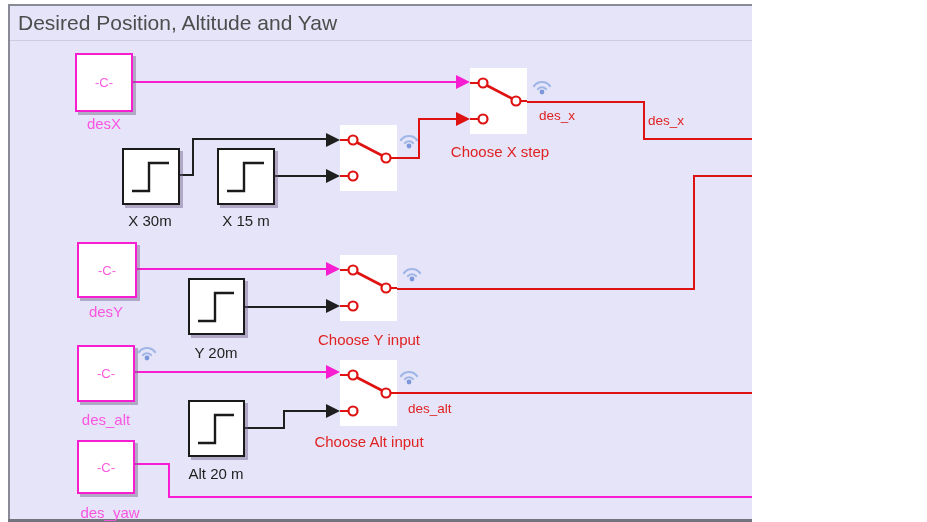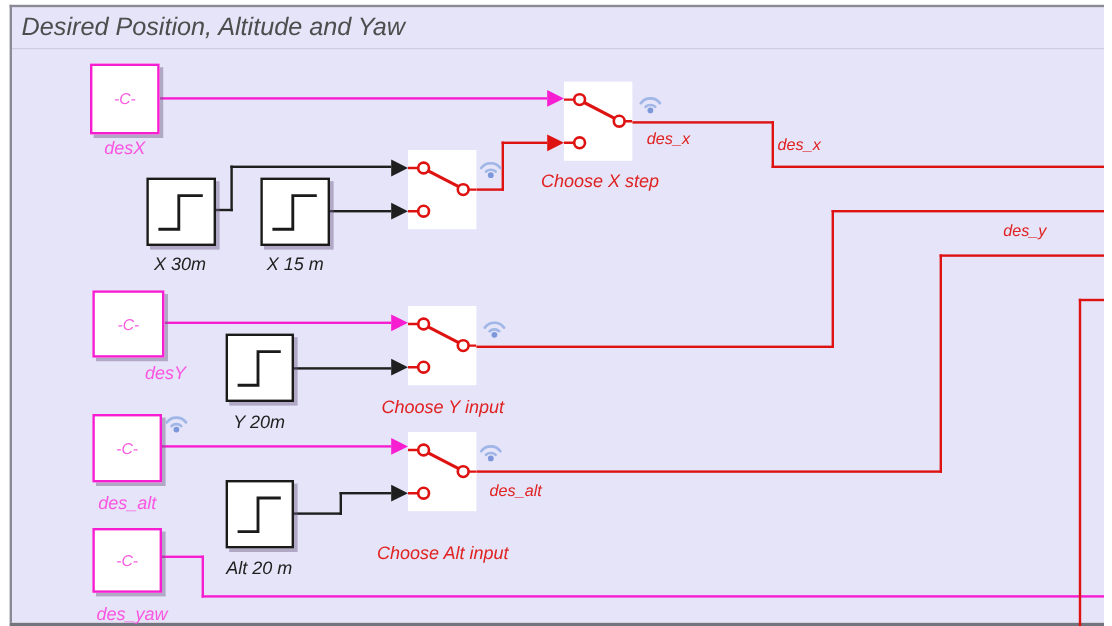--- a/index.html
+++ b/index.html
@@ -1,16 +1,16 @@
 <!DOCTYPE html>
 <html><head>
 <meta charset="utf-8">
 <style>
   html,body{margin:0;padding:0;background:#ffffff;font-family:"Liberation Sans",sans-serif;}
-  .stage{position:relative;width:920px;height:522px;background:#ffffff;overflow:hidden;font-style:italic;}
+  .stage{position:relative;width:752px;height:522px;background:#ffffff;overflow:hidden;}
   .abs{position:absolute;}
   
   .canvas-bg{left:10px;top:6px;width:917px;height:513px;background:#e5e4f8;}
   .frame-top{left:8px;top:4px;width:919px;height:2px;background:#8a8a96;}
   .frame-left{left:8px;top:4px;width:2px;height:515px;background:#8a8a96;}
   .frame-bottom{left:8px;top:519px;width:919px;height:3px;background:#74747e;}
   .title{left:18px;top:11px;font-size:21px;color:#4d4d4d;white-space:nowrap;}
   .title-sep{left:10px;top:40px;width:917px;height:1px;background:#cdcde0;}
   
   .cblock{background:#ffffff;border:2px solid #f71ed2;box-shadow:3px 3px 0 rgba(110,95,135,0.45);
@@ -95,21 +95,21 @@
   <div class="wire wr" style="left:899px;top:249px;width:28px;height:2px;"></div>
 
   <div class="abs cblock" style="left:75px;top:53px;width:54px;height:55px;">
     <span>-C-</span>
   </div>
   <div class="lbl lmag" style="left:104px;top:115px;text-align:center;">desX</div>
 
   <div class="abs cblock" style="left:77px;top:242px;width:56px;height:52px;">
     <span>-C-</span>
   </div>
-  <div class="lbl lmag" style="left:106px;top:303px;margin-left:32px;">desY</div>
+  <div class="lbl lmag" style="left:106px;top:303px;">desY</div>
 
   <div class="abs cblock" style="left:77px;top:345px;width:54px;height:53px;">
     <span>-C-</span>
   </div>
   <div class="lbl lmag" style="left:106px;top:411px;">des_alt</div>
 
   <div class="abs cblock" style="left:77px;top:440px;width:54px;height:50px;">
     <span>-C-</span>
   </div>
   <div class="lbl lmag" style="left:110px;top:504px;">des_yaw</div>
@@ -184,21 +184,21 @@
     <svg width="57" height="66">
       <line x1="0" y1="15" x2="9" y2="15" stroke="#df1212" stroke-width="2"></line>
       <line x1="0" y1="51" x2="9" y2="51" stroke="#df1212" stroke-width="2"></line>
       <line x1="16" y1="17" x2="43" y2="31" stroke="#df1212" stroke-width="2.6"></line>
       <line x1="50" y1="33" x2="57" y2="33" stroke="#df1212" stroke-width="2"></line>
       <circle cx="13" cy="15" r="4.5" fill="#ffffff" stroke="#df1212" stroke-width="2.2"></circle>
       <circle cx="13" cy="51" r="4.5" fill="#ffffff" stroke="#df1212" stroke-width="2.2"></circle>
       <circle cx="46" cy="33" r="4.5" fill="#ffffff" stroke="#df1212" stroke-width="2.2"></circle>
     </svg>
   </div>
-  <div class="lbl lred" style="left:369px;top:433px;margin-top:20px;">Choose Alt input</div>
+  <div class="lbl lred" style="left:369px;top:433px;">Choose Alt input</div>
 
   <svg class="abs" style="left:397px;top:129px;" width="24" height="21">
     <path d="M4,11 A10,10 0 0 1 20,11" fill="none" stroke="#9fb6e6" stroke-width="2.2" stroke-linecap="round"></path>
     <path d="M8,14 A6,6 0 0 1 16,14" fill="none" stroke="#9fb6e6" stroke-width="2.2" stroke-linecap="round"></path>
     <circle cx="12" cy="17" r="2.4" fill="#7d97db"></circle>
   </svg>
   <svg class="abs" style="left:530px;top:75px;" width="24" height="21">
     <path d="M4,11 A10,10 0 0 1 20,11" fill="none" stroke="#9fb6e6" stroke-width="2.2" stroke-linecap="round"></path>
     <path d="M8,14 A6,6 0 0 1 16,14" fill="none" stroke="#9fb6e6" stroke-width="2.2" stroke-linecap="round"></path>
     <circle cx="12" cy="17" r="2.4" fill="#7d97db"></circle>

